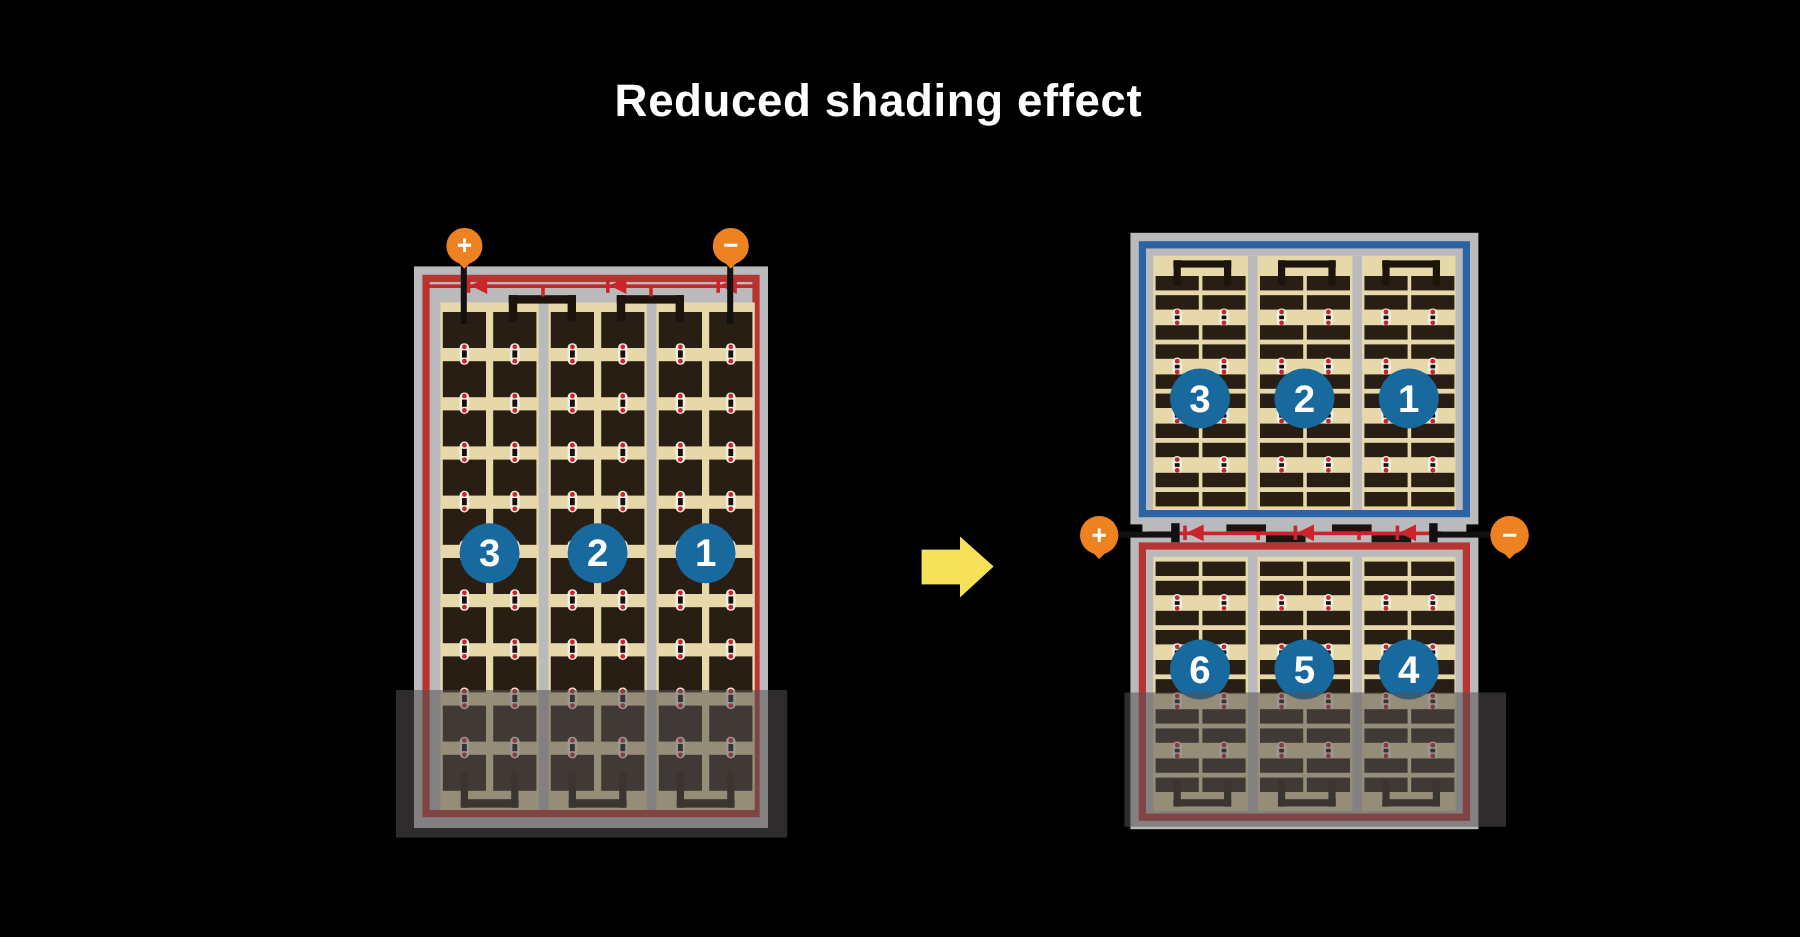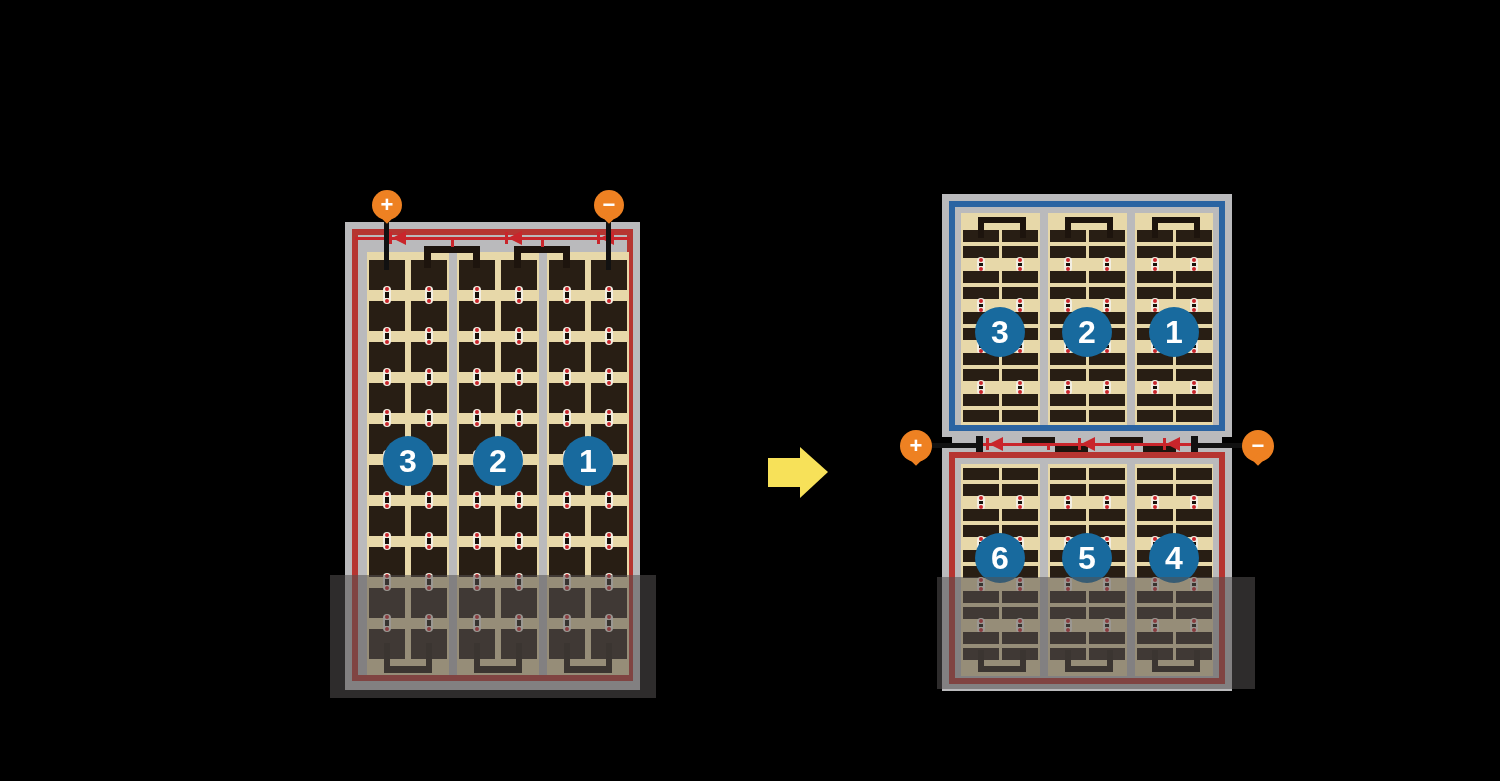--- a/index.html
+++ b/index.html
@@ -30,20 +30,21 @@
   }
   .arrow-shaft { position:absolute; left:768px; top:458px; width:32px; height:29px; background:#f7e159; }
   .arrow-head  { position:absolute; left:800px; top:447px; width:0; height:0;
     border-top:25px solid transparent; border-bottom:26px solid transparent; border-left:28px solid #f7e159; }
 </style>
 </head>
 <body>
 
 <div id="canvas">
 
+  <div id="title">Reduced shading effect</div>
 
   <div id="left-panel" class="panel" style="left:345px; top:222px; width:295px; height:468px;">
       <div style="position: absolute; left: 0px; top: 0px; width: 295px; height: 468px; background: rgb(186, 186, 188);"></div>
       <div style="position: absolute; left: 7px; top: 7px; width: 281px; height: 452px; border: 6px solid rgb(182, 53, 49);"></div>
       <div style="position: absolute; left: 22px; top: 30px; width: 262px; height: 423px; background: rgb(231, 216, 169);"></div>
       <div style="position: absolute; left: 104px; top: 30px; width: 8px; height: 423px; background: rgb(186, 186, 188);"></div>
       <div style="position: absolute; left: 194px; top: 30px; width: 8px; height: 423px; background: rgb(186, 186, 188);"></div>
       <div style="position: absolute; left: 24px; top: 38px; width: 36px; height: 30px; background: rgb(40, 30, 20);"></div>
       <div style="position: absolute; left: 66px; top: 38px; width: 36px; height: 30px; background: rgb(40, 30, 20);"></div>
       <div style="position: absolute; left: 24px; top: 79px; width: 36px; height: 30px; background: rgb(40, 30, 20);"></div>

